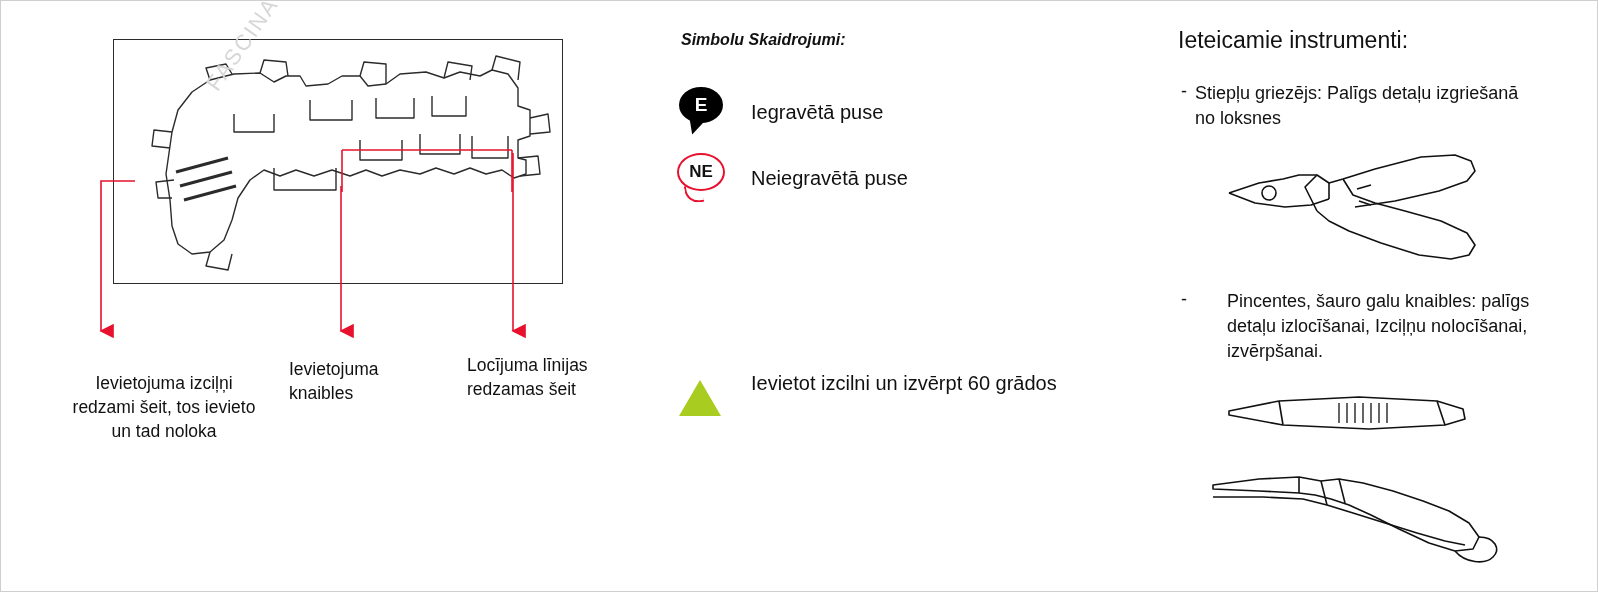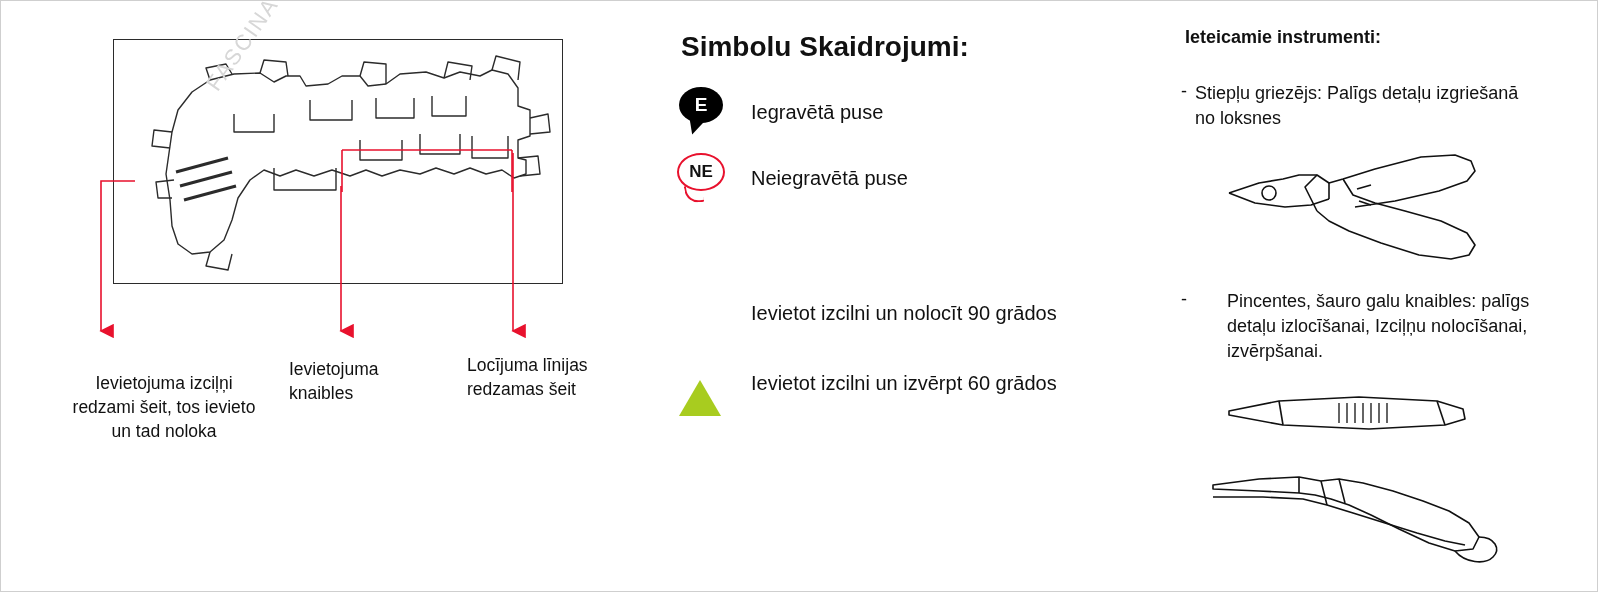--- a/index.html
+++ b/index.html
@@ -56,23 +56,24 @@
 
   
   #symbols-panel {
     position: absolute;
     left: 648px; top: 0;
     width: 520px; height: 592px;
   }
   #symbols-title {
     position: absolute;
     left: 32px; top: 30px;
-    font-size: 28px;
+    font-size: 16px;
     font-weight: bold;
     color: #111111;
+    font-style: italic;
   }
   .sym-row {
     position: absolute;
     left: 22px;
     display: flex;
     align-items: center;
     gap: 18px;
   }
   .sym-text {
     font-size: 20px;
@@ -146,23 +147,23 @@
   }
 
   
   #tools-panel {
     position: absolute;
     left: 1168px; top: 0;
     width: 430px; height: 592px;
   }
   #tools-title {
     position: absolute;
-    left: 16px; top: 26px;
-    font-size: 18px;
-    font-weight: bold;
+    left: 9px; top: 26px;
+    font-size: 23px;
+    font-weight: normal;
     color: #111111;
   }
   .tool-note {
     position: absolute;
     font-size: 18px;
     color: #111111;
     line-height: 1.4;
   }
   .tool-dash {
     position: absolute;
@@ -256,26 +257,20 @@
 
     <div class="sym-row" style="top:150px">
       <span class="sym-icon">
         <span class="tail-ne"></span>
         <span class="bubble-ne">NE</span>
       </span>
       <span class="sym-text">Neiegravētā puse</span>
     </div>
 
 
-    <div class="sym-row" style="top:292px">
-      <span class="sym-icon" style="height:40px">
-        <span class="dot-blue"></span>
-      </span>
-      <span class="sym-text">Ievietot izcilni un nolocīt 90 grādos</span>
-    </div>
 
     <div class="sym-row" style="top:362px">
       <span class="sym-icon" style="height:40px">
         <span class="tri-green"></span>
       </span>
       <span class="sym-text">Ievietot izcilni un izvērpt 60 grādos</span>
     </div>
   </div>
 
   <div id="tools-panel">

